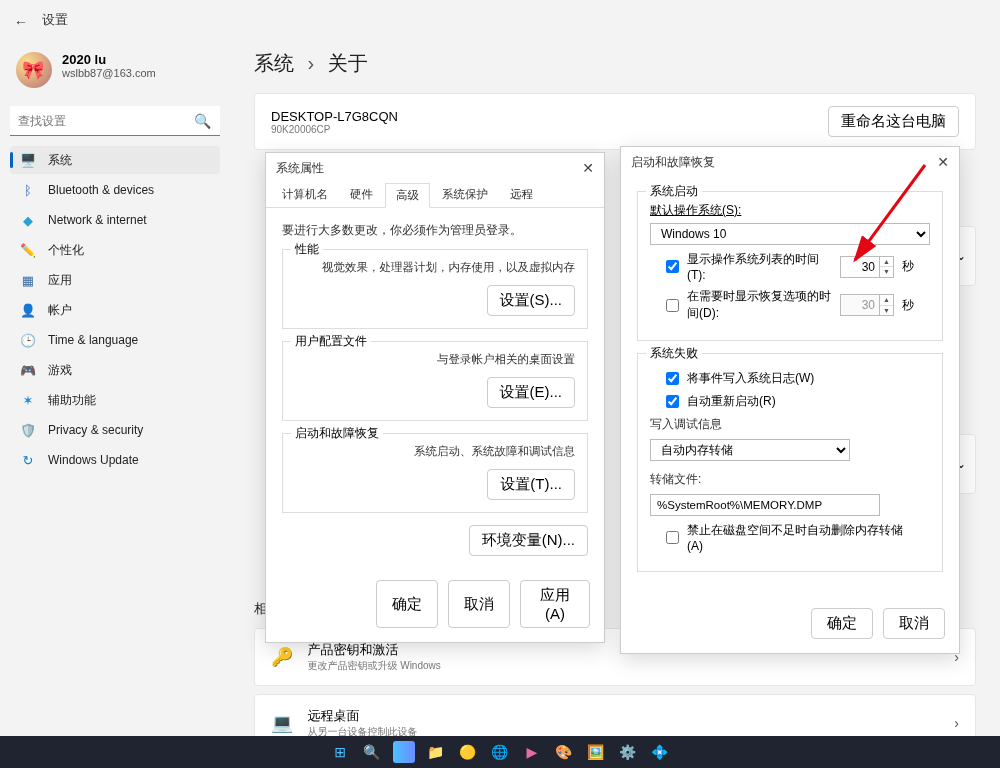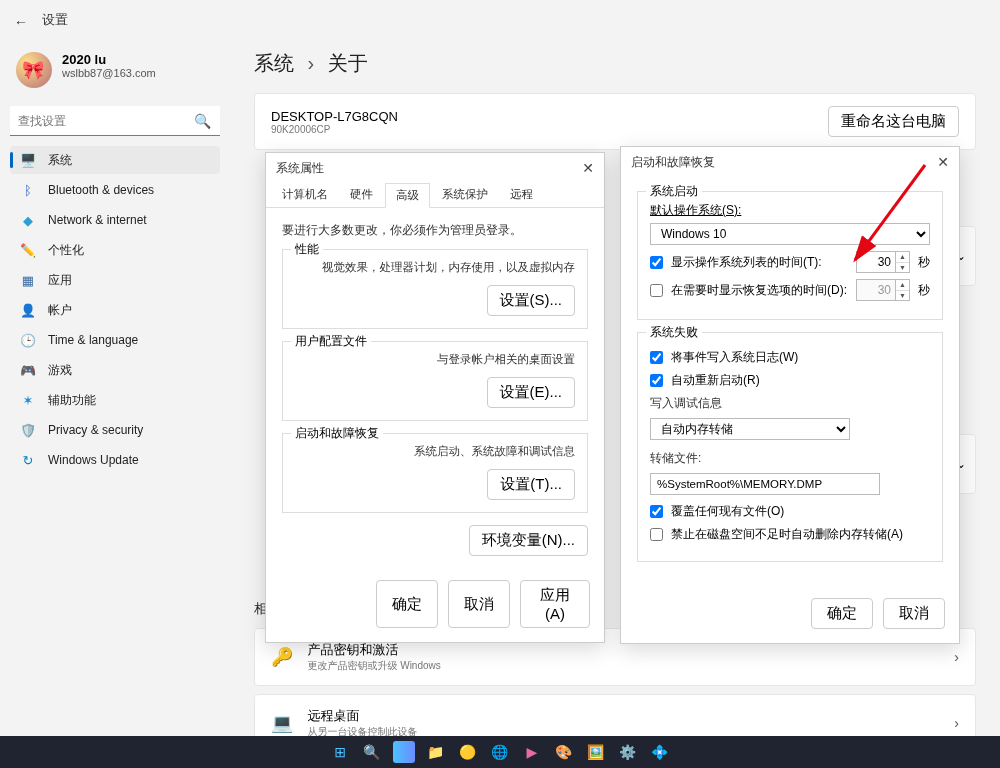--- a/index.html
+++ b/index.html
@@ -46,21 +46,21 @@
 .tab.active { background:#fff; border:1px solid #ddd; border-bottom:1px solid #fff; margin-bottom:-1px; }
 .dlg-body { padding: 14px 16px; }
 .note { font-size:12px; color:#333; margin-bottom:10px; }
 .group { border:1px solid #ddd; padding:10px 12px 12px; margin-bottom:12px; position:relative; }
 .group .glabel { position:absolute; top:-9px; left:8px; background:#fff; padding:0 4px; font-size:12px; }
 .group .gdesc { font-size:11.5px; color:#333;text-align:right; }
 .group .gbtn { float:right; margin-top:10px; }
 .clearfix::after { content:""; display:block; clear:both; }
 .dlg-foot { display:flex; justify-content:flex-end; gap:10px; padding:10px 14px 14px; }
 .dlg2 { left: 620px; top: 146px; width: 340px; }
-.field-row { display:flex; align-items:center; gap:8px; margin:6px 0; font-size:12px; }
+.field-row { display:flex; align-items:center; gap:8px; margin:6px 16px; font-size:12px; }
 .field-row label { flex:1; }
 .sel { width:100%; height:22px; border:1px solid #bbb; background:#fff; font-size:12px; padding:0 6px; }
 .numbox { display:flex; align-items:center; }
 .numbox input { width:40px; height:22px; border:1px solid #bbb; text-align:right; padding-right:4px; font-size:12px; }
 .numbox .spin { display:flex; flex-direction:column; border:1px solid #bbb; border-left:none; width:14px; height:22px; }
 .numbox .spin div { flex:1; display:flex; align-items:center; justify-content:center; font-size:7px; color:#555; cursor:pointer; }
 .numbox .spin div:first-child { border-bottom:1px solid #ddd; }
 .sec-title { font-size:12px; color:#333; margin:4px 0 6px; }
 .tf input { width:230px; height:22px; border:1px solid #bbb; padding:0 6px; font-size:11.5px; }
 .disabled input { color:#999; }
@@ -269,24 +269,20 @@
           <label>将事件写入系统日志(W)</label>
         </div>
       <div class="field-row">
           <input type="checkbox" checked="" style="">
           <label>自动重新启动(R)</label>
         </div>
       <div class="sec-title">写入调试信息</div>
       <select class="sel" style="width:200px"><option>自动内存转储</option></select>
       <div class="sec-title" style="margin-top:10px;">转储文件:</div>
       <div class="tf"><input value="%SystemRoot%\MEMORY.DMP" style=""></div>
-      <div class="field-row" style="margin-top:8px;">
-          <input type="checkbox" checked="" style="">
-          <label>覆盖任何现有文件(O)</label>
-        </div>
       <div class="field-row">
           <input type="checkbox" style="">
           <label>禁止在磁盘空间不足时自动删除内存转储(A)</label>
         </div>
     </div>
   </div>
   <div class="dlg-foot">
     <button class="btn" style="width:62px">确定</button>
     <button class="btn" style="width:62px">取消</button>
   </div>

